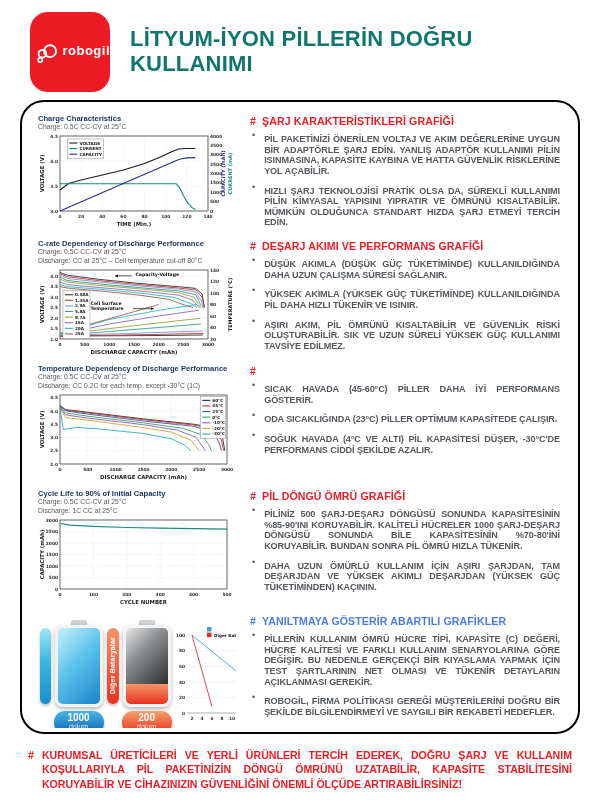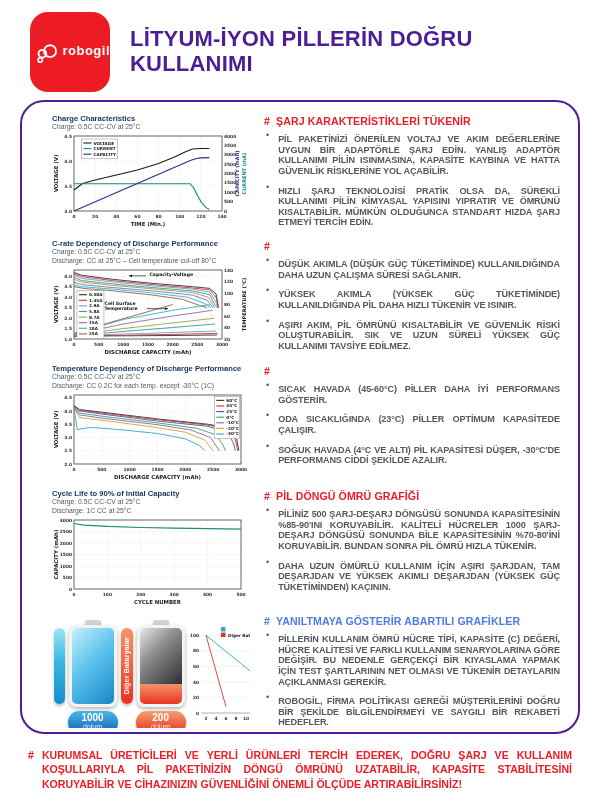--- a/index.html
+++ b/index.html
@@ -5,24 +5,24 @@
   html,body{margin:0;padding:0;}
   body{width:600px;height:800px;background:#ffffff;font-family:"Liberation Sans",sans-serif;}
   .page{width:600px;height:800px;overflow:hidden;background:#fff;position:relative;}
 
   
   .header{display:flex;align-items:center;gap:20px;padding:12px 26px 4px 30px;}
   .logo{width:80px;height:80px;background:#ed1c24;border-radius:18px;flex:0 0 auto;
         display:flex;flex-direction:row;align-items:center;justify-content:flex-start;}
   .logo svg{display:block;}
   .logo .logotext{color:#fff;font-size:13px;font-weight:bold;letter-spacing:.5px;margin-top:-4px;}
-  .title{color:#4c1d95;font-size:22px;font-weight:800;line-height:1.12;letter-spacing:.2px;max-width:450px;}
-
-  
-  .card{margin:4px 20px 8px 20px;border:2px solid #4c1d95;border-radius:24px;padding:8px 12px 4px 26px;background:#fff;}
+  .title{color:#0f766e;font-size:22px;font-weight:800;line-height:1.12;letter-spacing:.2px;max-width:450px;}
+
+  
+  .card{margin:4px 20px 8px 20px;border:2px solid #000000;border-radius:24px;padding:8px 12px 4px 12px;background:#fff;}
   .row{display:grid;grid-template-columns:202px 1fr;column-gap:10px;height:125px;overflow:hidden;}
   .row:last-child{height:118px;}
 
   
   .chartblock{padding:4px 0 0 4px;}
   .ctitle{font-size:7.6px;font-weight:bold;color:#16325c;line-height:1.25;}
   .csub{font-size:6.8px;color:#55595e;line-height:1.3;}
   svg{font-family:"DejaVu Sans",sans-serif;}
 
   
@@ -125,21 +125,21 @@
             <text x="41.4" y="12.5" font-size="4.2" font-weight="bold" fill="#222">VOLTAGE</text>
             <line x1="31.4" y1="16.6" x2="39.4" y2="16.6" stroke="#17897e" stroke-width="1.1"></line>
             <text x="41.4" y="18.1" font-size="4.2" font-weight="bold" fill="#222">CURRENT</text>
             <line x1="31.4" y1="22.2" x2="39.4" y2="22.2" stroke="#2a2e86" stroke-width="1.1"></line>
             <text x="41.4" y="23.7" font-size="4.2" font-weight="bold" fill="#222">CAPACITY</text>
           </svg>
       </div>
       <div class="section">
         <div class="sechead" style="color:#ed1c24">
           <span>#</span>
-          <span>ŞARJ KARAKTERİSTİKLERİ TÜKENİR</span>
+          <span>ŞARJ KARAKTERİSTİKLERİ GRAFİĞİ</span>
         </div>
         <ul class="bullets">
           <li>
               <span class="dot">•</span>
               <p>PİL PAKETİNİZİ ÖNERİLEN VOLTAJ VE AKIM DEĞERLERİNE UYGUN BİR ADAPTÖRLE ŞARJ EDİN. YANLIŞ ADAPTÖR KULLANIMI PİLİN ISINMASINA, KAPASİTE KAYBINA VE HATTA GÜVENLİK RİSKLERİNE YOL AÇABİLİR.</p>
             </li>
           <li>
               <span class="dot">•</span>
               <p>HIZLI ŞARJ TEKNOLOJİSİ PRATİK OLSA DA, SÜREKLİ KULLANIMI PİLİN KİMYASAL YAPISINI YIPRATIR VE ÖMRÜNÜ KISALTABİLİR. MÜMKÜN OLDUĞUNCA STANDART HIZDA ŞARJ ETMEYİ TERCİH EDİN.</p>
             </li>
@@ -234,20 +234,21 @@
             <text x="97.48" y="9.854545454545459" font-size="4.6" font-weight="bold" fill="#111">Capacity-Voltage</text>
             <line x1="94.02666666666667" y1="9.854545454545459" x2="77.25333333333333" y2="9.854545454545459" stroke="#111" stroke-width="0.7" marker-end="url(#arr1)"></line>
             <text x="52.586666666666666" y="39.127272727272725" font-size="4.6" font-weight="bold" fill="#111">Cell Surface</text>
             <text x="52.586666666666666" y="44.32727272727273" font-size="4.6" font-weight="bold" fill="#111">Temperature</text>
             <line x1="95.01333333333334" y1="42.68181818181818" x2="115.73333333333333" y2="42.68181818181818" stroke="#111" stroke-width="0.7" marker-end="url(#arr1)"></line>
           </svg>
       </div>
       <div class="section">
         <div class="sechead" style="color:#ed1c24">
           <span>#</span>
+          <span>DEŞARJ AKIMI VE PERFORMANS GRAFİĞİ</span>
         </div>
         <ul class="bullets">
           <li>
               <span class="dot">•</span>
               <p>DÜŞÜK AKIMLA (DÜŞÜK GÜÇ TÜKETİMİNDE) KULLANILDIĞINDA DAHA UZUN ÇALIŞMA SÜRESİ SAĞLANIR.</p>
             </li>
           <li>
               <span class="dot">•</span>
               <p>YÜKSEK AKIMLA (YÜKSEK GÜÇ TÜKETİMİNDE) KULLANILDIĞINDA PİL DAHA HIZLI TÜKENİR VE ISINIR.</p>
             </li>

